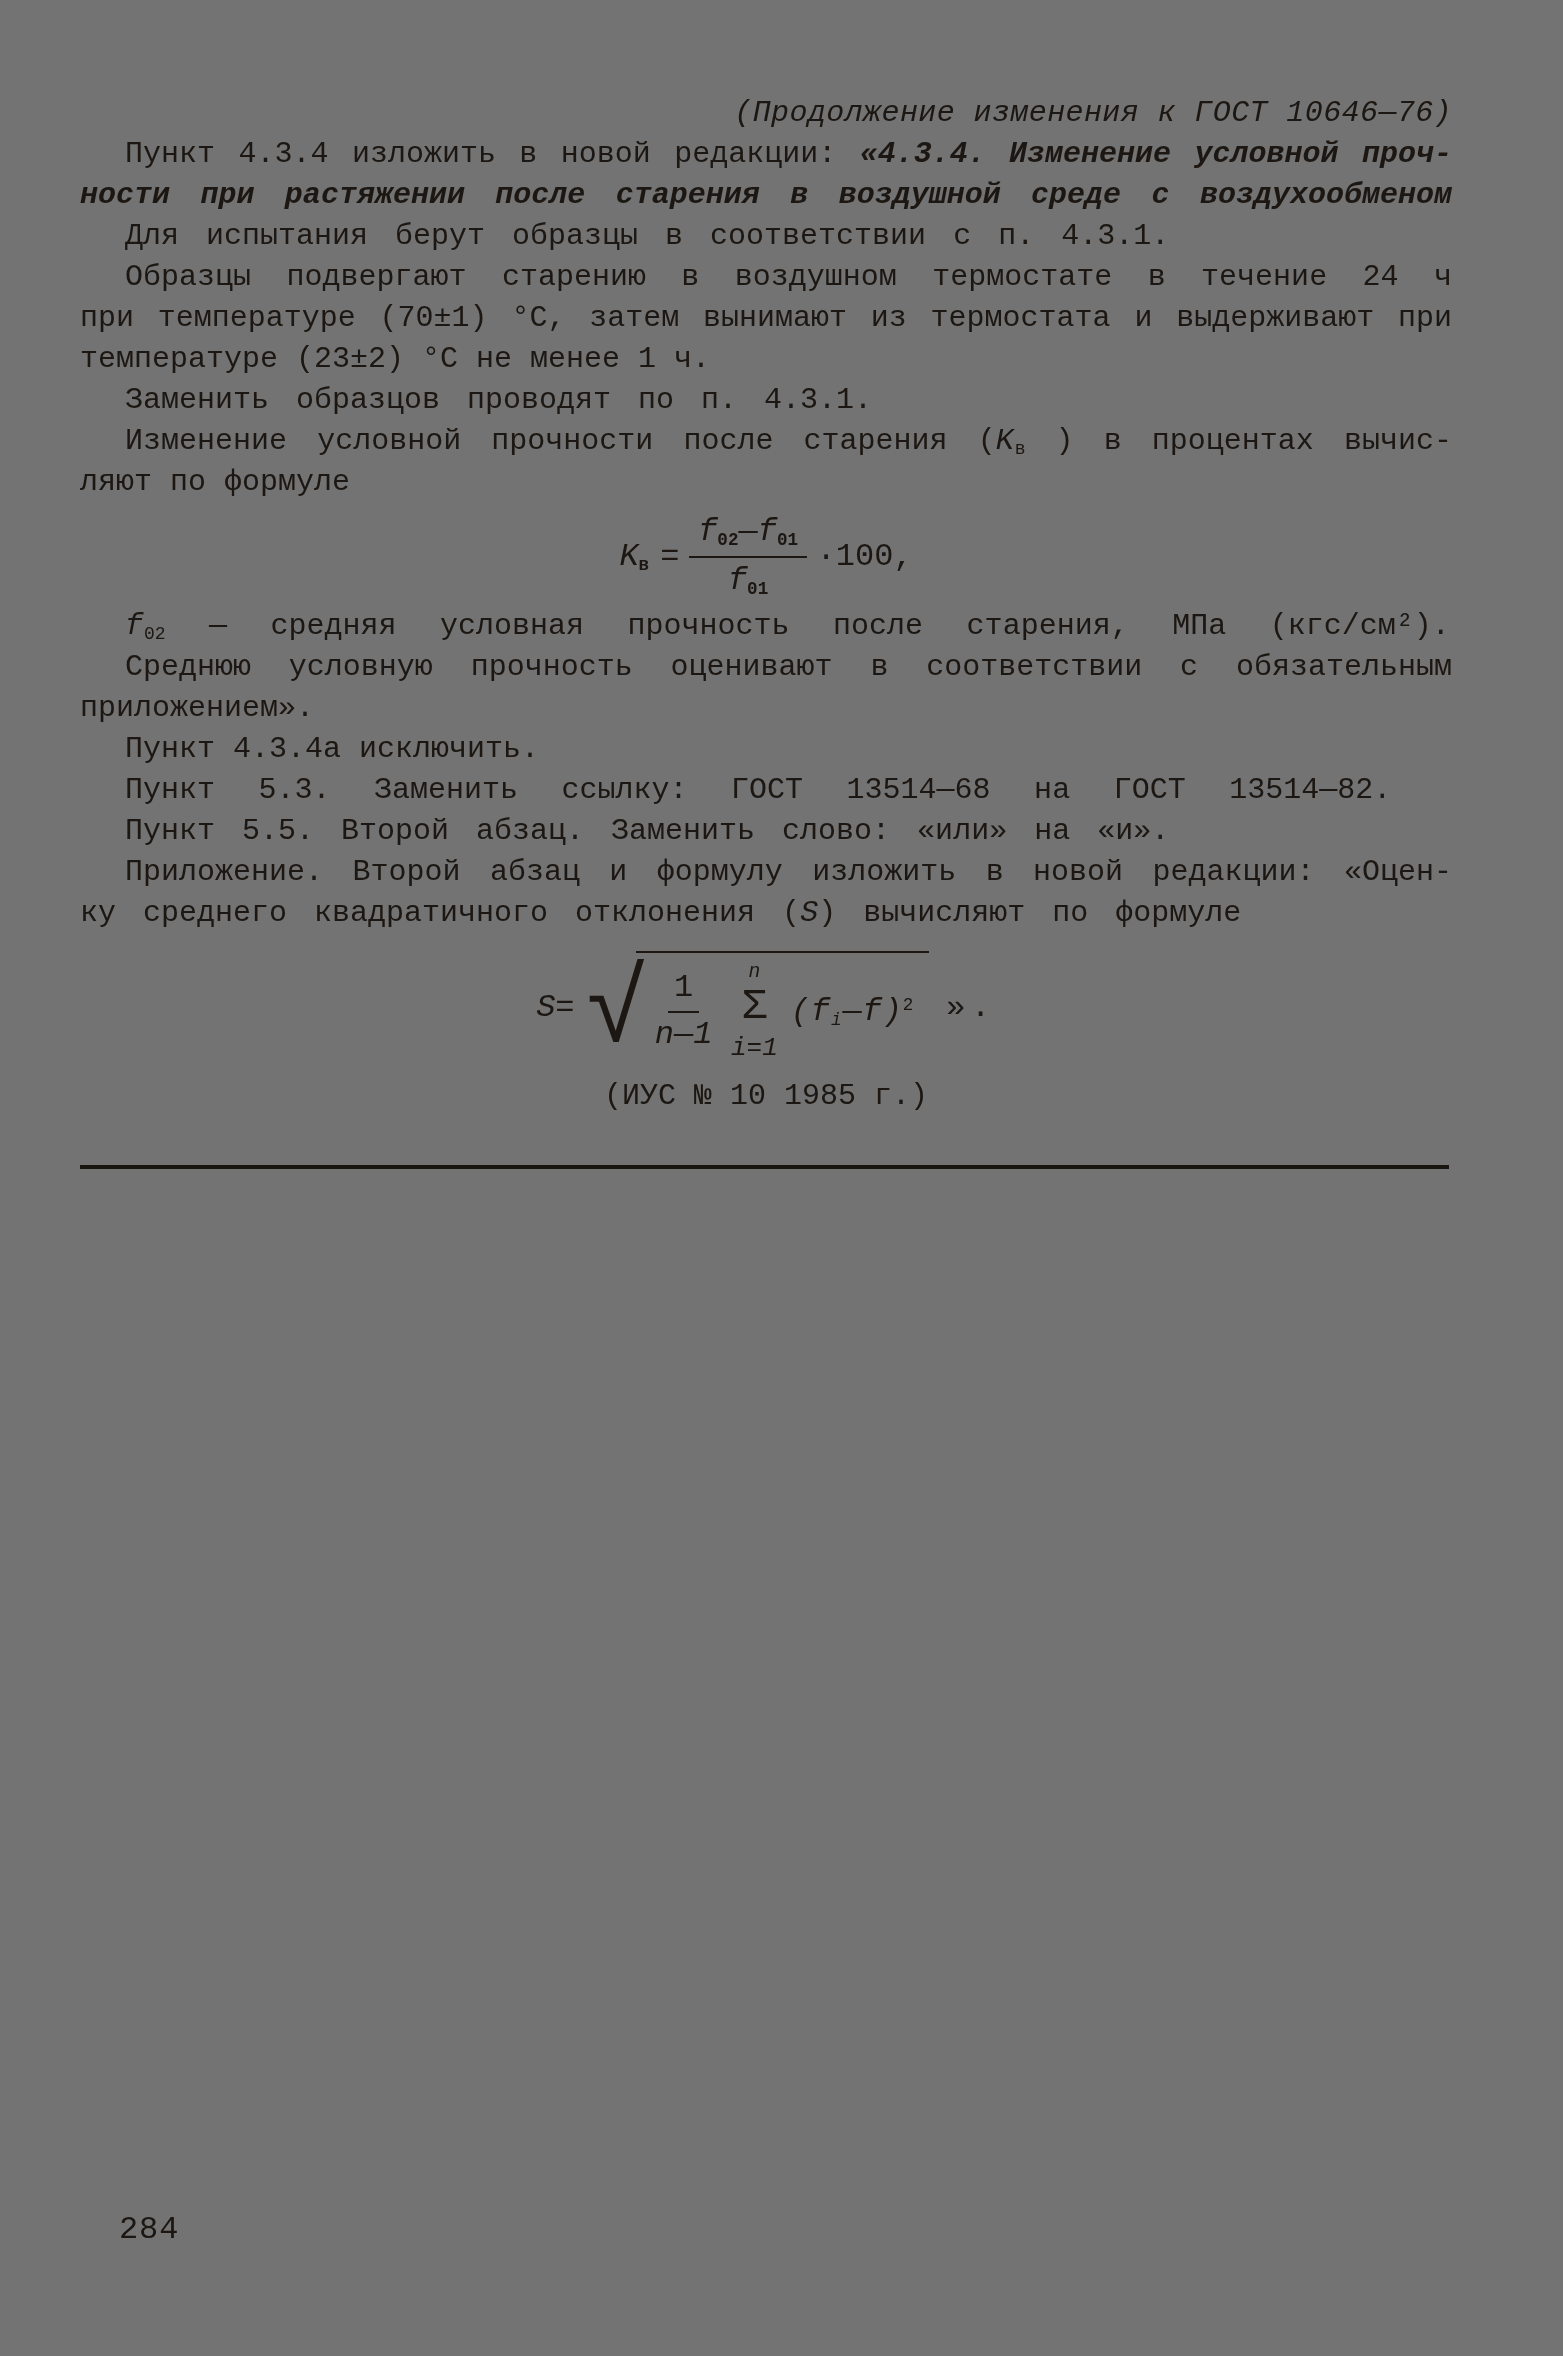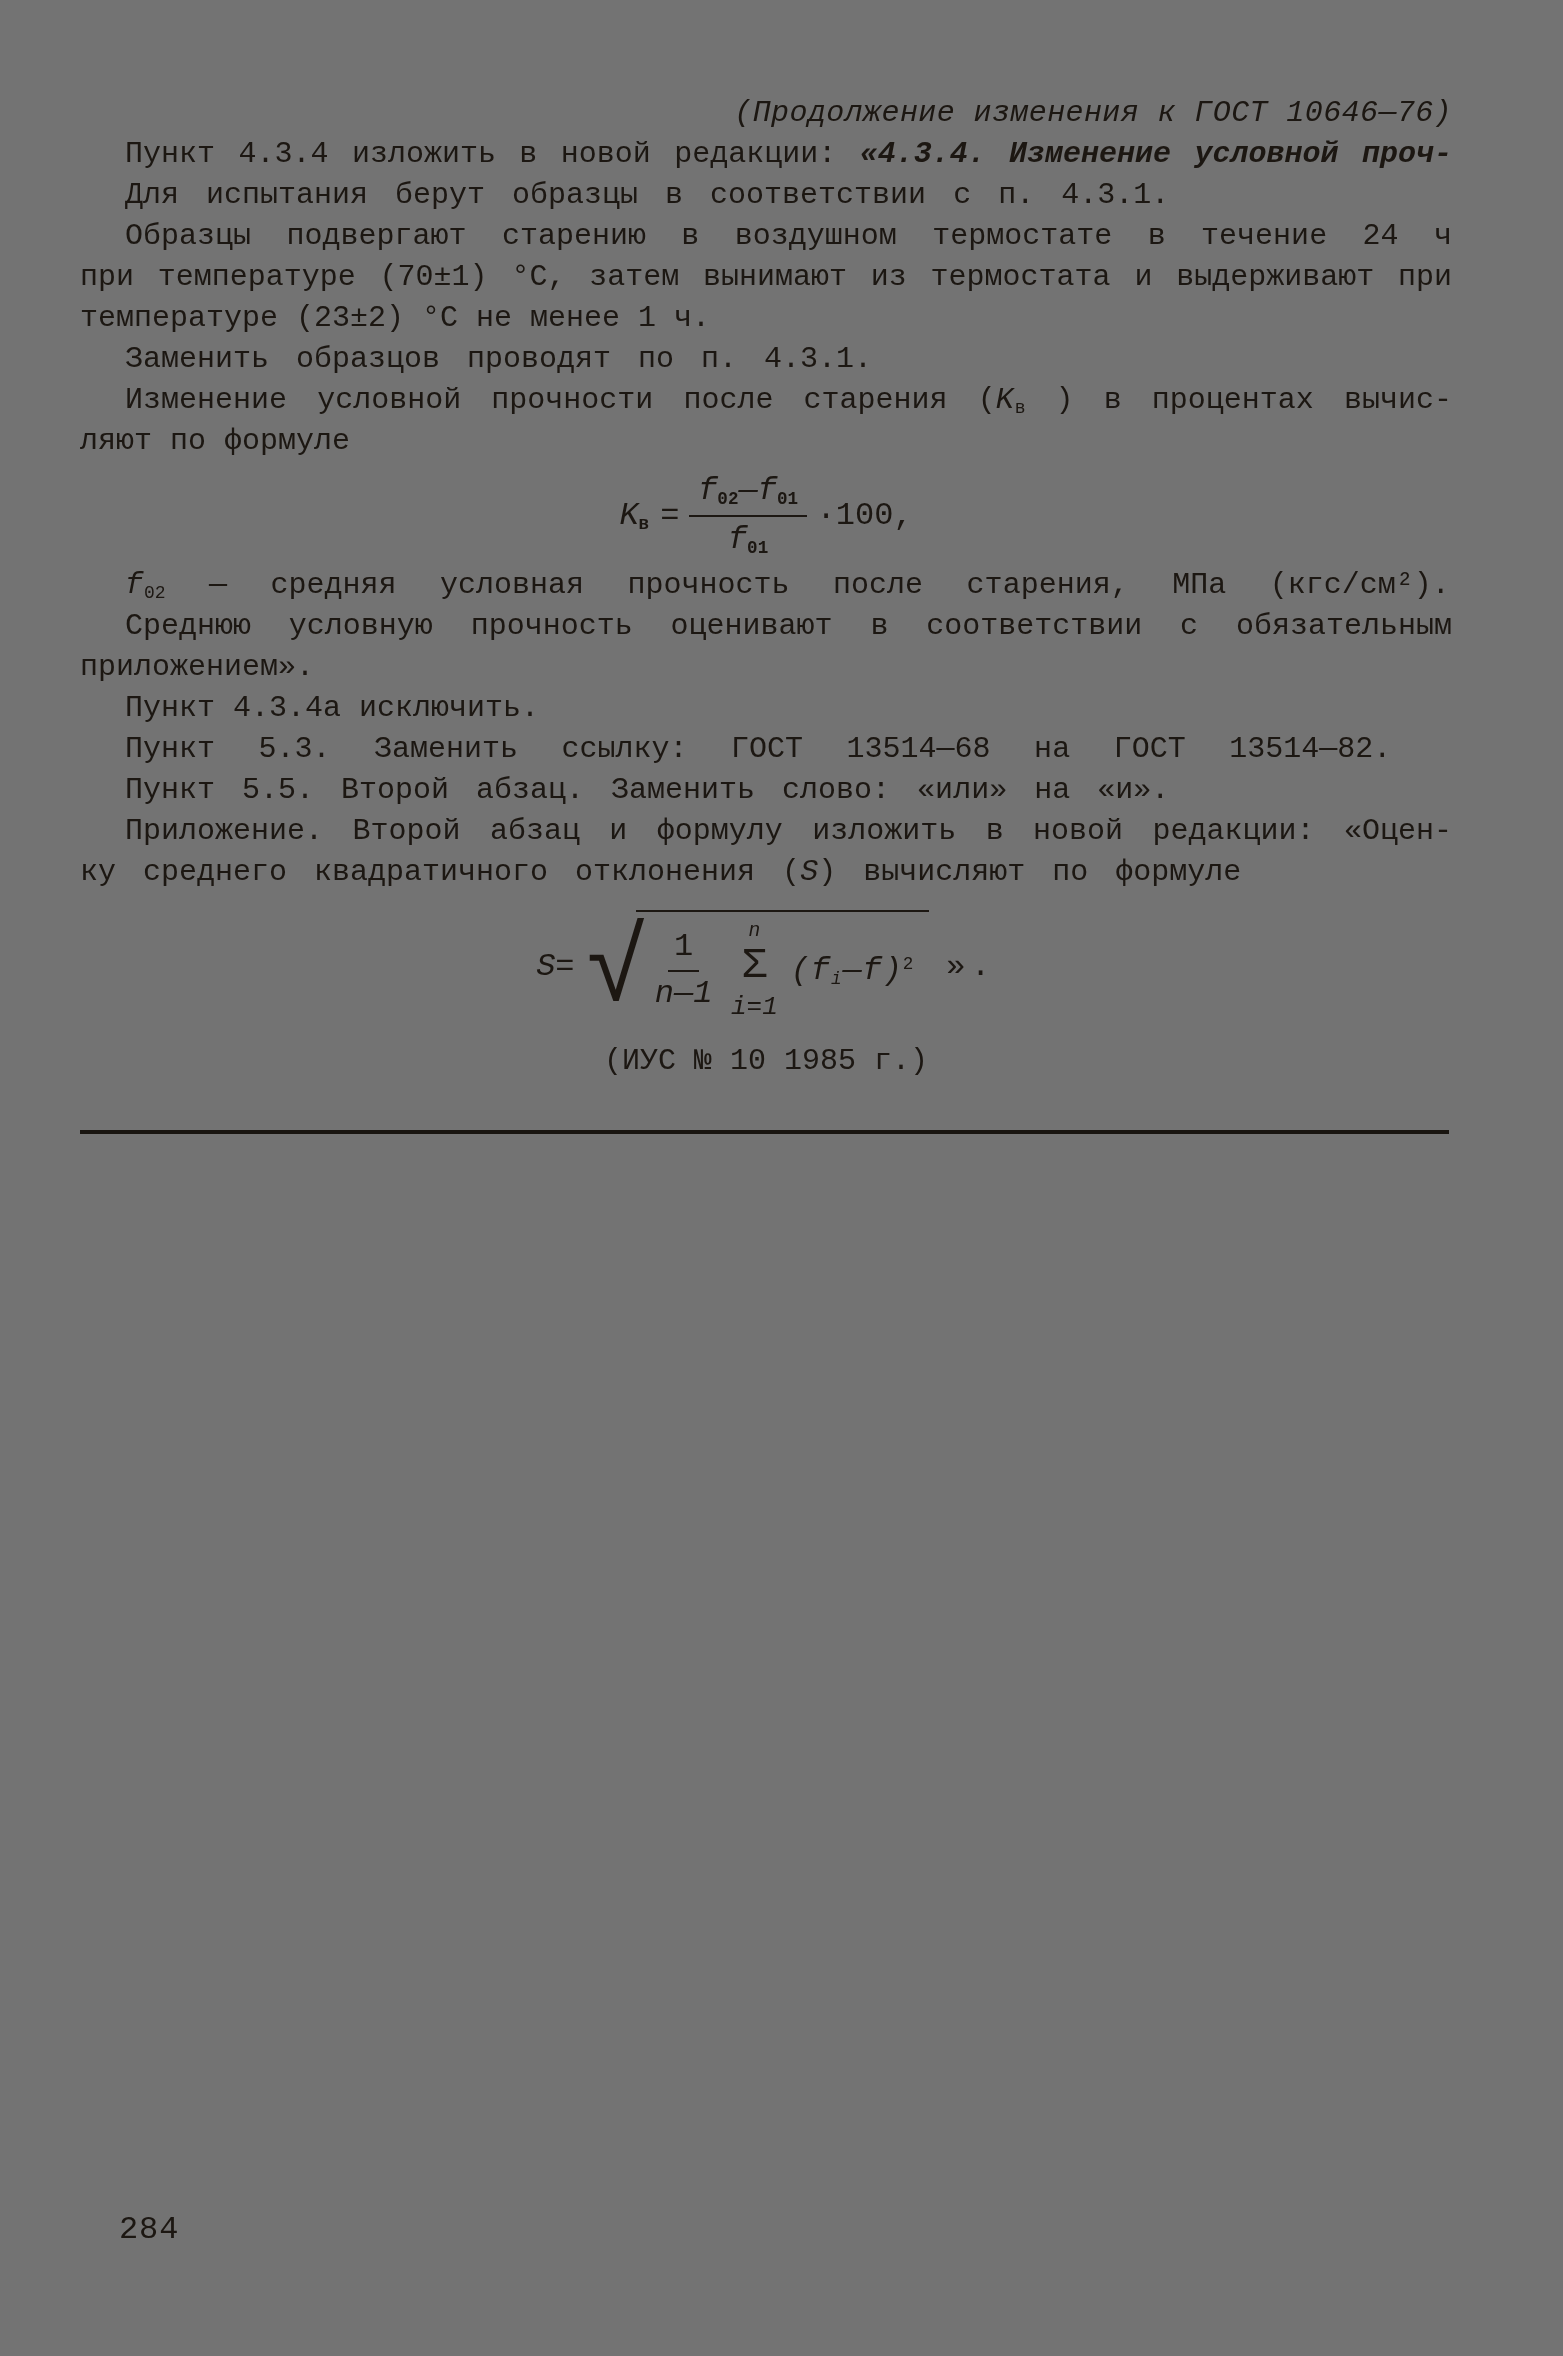--- a/index.html
+++ b/index.html
@@ -88,21 +88,21 @@
     margin: 0 13px 0 0;
   }
   .sum .s-top { font-size: 19.6px; font-style: italic; margin-bottom: 2.8px; }
   .sum .s-sig { font-size: 43px; font-style: normal; }
   .sum .s-bot { font-size: 26px; font-style: italic; margin-top: 7px; }
   .term { font-style: italic; letter-spacing: 0.9px; }
   .term sub { font-style: italic; font-weight: normal; }
   .term sup { font-weight: normal; }
   .closing-mark { font-style: normal; margin-left: 17px; letter-spacing: 5.6px; }
 
-  .source-note { text-align: center; margin-top: 17px; min-height: 41px; }
+  .source-note { text-align: center; margin-top: 11px; min-height: 41px; }
 
   .rule {
     margin-top: 48px;
     width: 1369px;
     height: 4.7px;
     background: #191510;
   }
   .page-number {
     position: absolute;
     left: 119px;
@@ -117,20 +117,23 @@
 
 <div class="page">
   <div class="content">
 
     <div class="header-line">
       <span>(Продолжение изменения к ГОСТ 10646—76)</span>
     </div>
 
     <div class="line ind just">
       <span>Пункт 4.3.4 изложить в новой редакции: </span><span class="bi">«4.3.4. Изменение условной проч-</span>
+    </div>
+    <div class="line just bi">
+      <span>ности при растяжении после старения в воздушной среде с воздухообменом</span>
     </div>
 
     <div class="line ind wide">
       <span>Для испытания берут образцы в соответствии с п. 4.3.1.</span>
     </div>
 
     <div class="line ind just">
       <span>Образцы подвергают старению в воздушном термостате в течение 24 ч</span>
     </div>
     <div class="line just">

